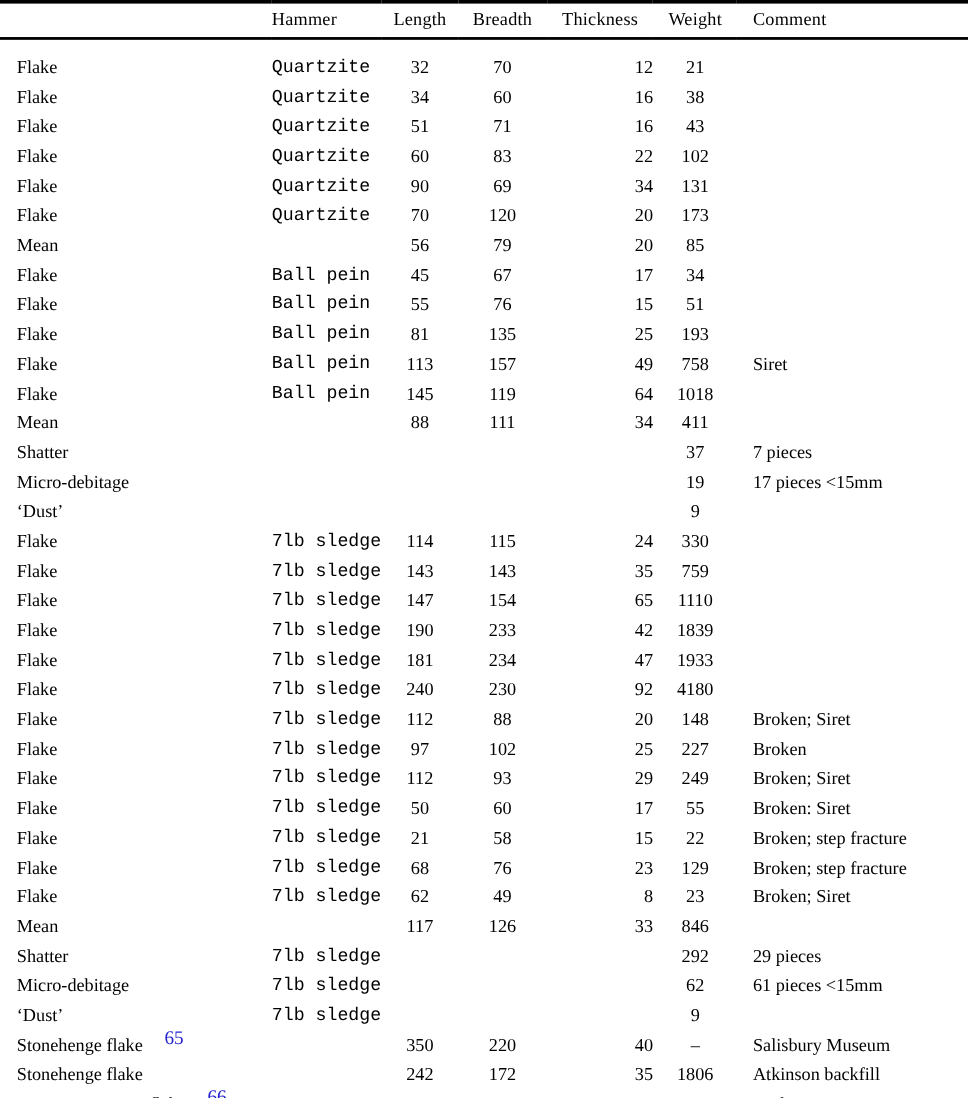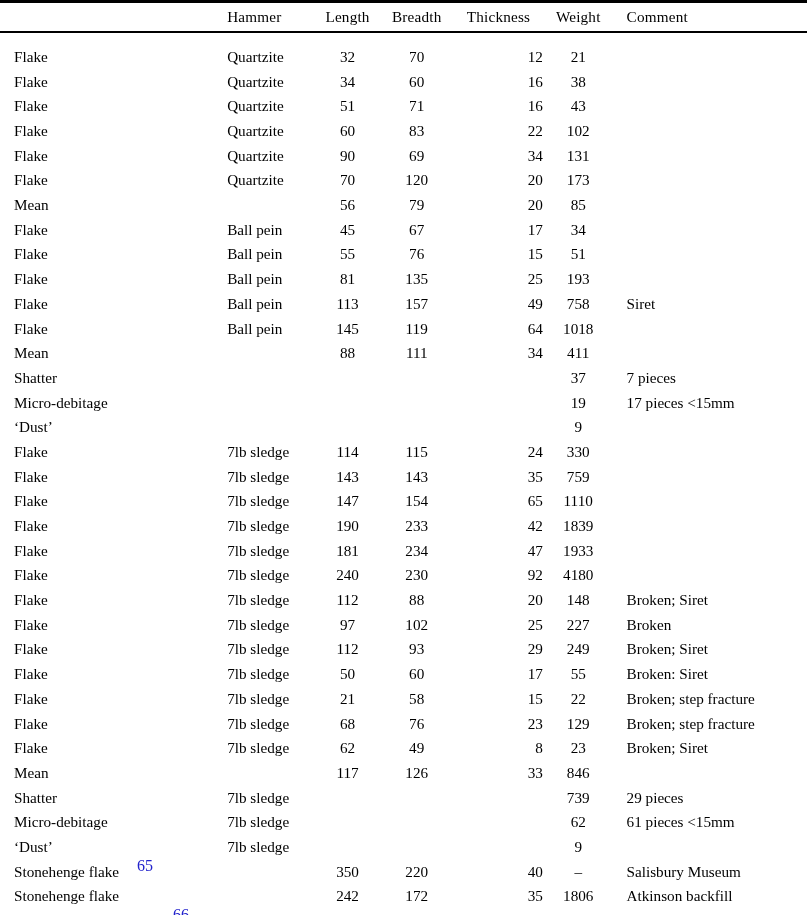--- a/index.html
+++ b/index.html
@@ -65,21 +65,21 @@
   .c-comment { width: 187px; text-align: left;  padding-left: 13px !important; }
 
   thead th.c-type    { text-align: left; padding-left: 14px; }
   thead th.c-hammer  { text-align: left; }
   thead th.c-length  { text-align: center; }
   thead th.c-breadth { text-align: center; }
   thead th.c-thick   { text-align: center; }
   thead th.c-weight  { text-align: center; }
   thead th.c-comment { text-align: left; padding-left: 13px; }
 
-  tbody td.c-hammer  { padding-left: 0 !important; }
+  tbody td.c-hammer  { padding-left: 0 !important; font-family: Liberation Mono, monospace; }
 
   .fnote {
     font-size: 16px;
     vertical-align: super;
     line-height: 0;
     font-variant-numeric: lining-nums;
     font-feature-settings: "lnum" 1;
     padding-left: 18px;
   }
 </style>
@@ -369,21 +369,21 @@
           <td class="c-thick">33</td>
           <td class="c-weight">846</td>
           <td class="c-comment"></td>
         </tr>
         <tr>
           <td class="c-type">Shatter</td>
           <td class="c-hammer">7lb sledge</td>
           <td class="c-length"></td>
           <td class="c-breadth"></td>
           <td class="c-thick"></td>
-          <td class="c-weight">739</td>
+          <td class="c-weight">292</td>
           <td class="c-comment">29 pieces</td>
         </tr>
         <tr>
           <td class="c-type">Micro-debitage</td>
           <td class="c-hammer">7lb sledge</td>
           <td class="c-length"></td>
           <td class="c-breadth"></td>
           <td class="c-thick"></td>
           <td class="c-weight">62</td>
           <td class="c-comment">61 pieces &lt;15mm</td>

